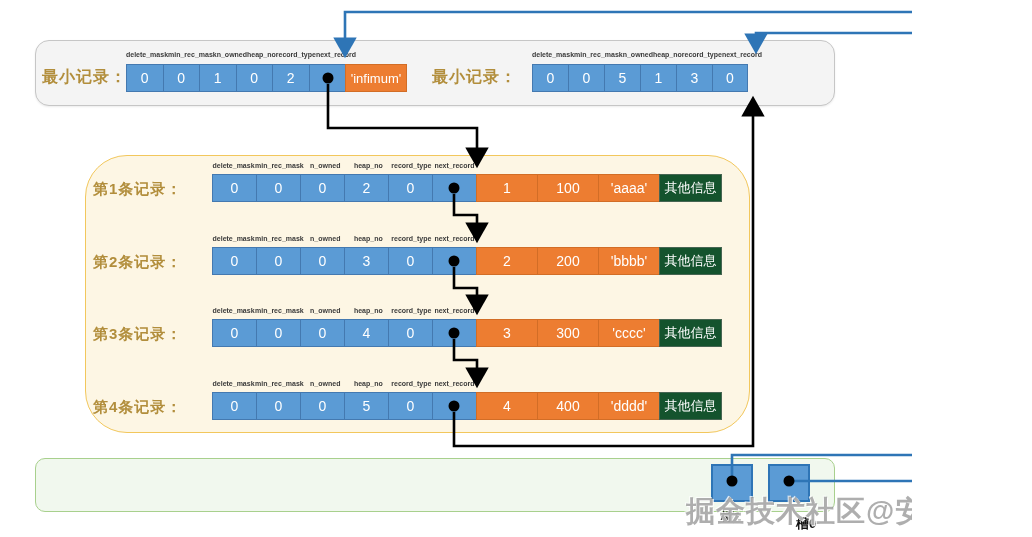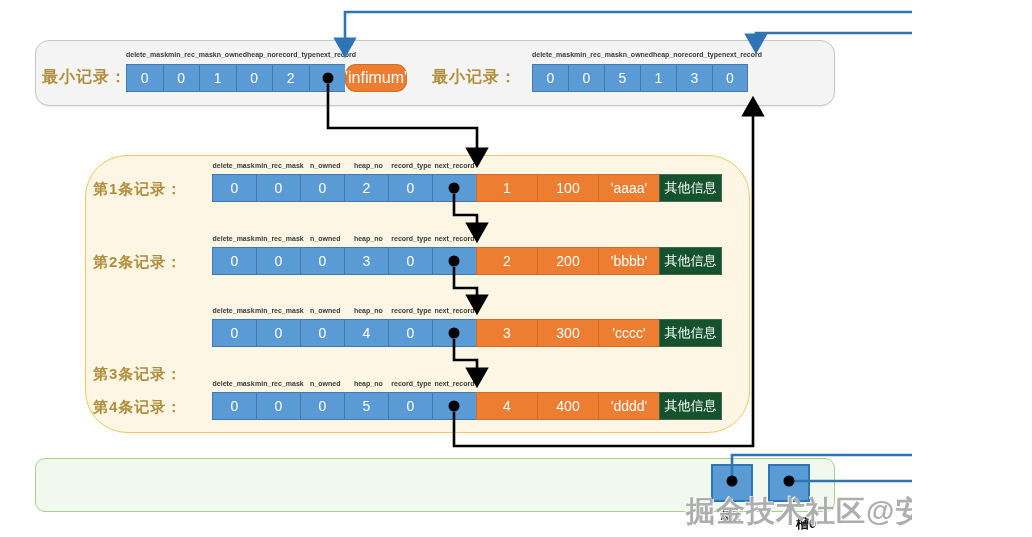--- a/index.html
+++ b/index.html
@@ -23,21 +23,21 @@
 
   
   .cells{position:absolute;display:flex;height:28px;}
   .cell{box-sizing:border-box;height:28px;display:flex;align-items:center;justify-content:center;
         color:#fff;font-size:14px;border:1px solid rgba(40,80,130,.45);border-right:none;}
   .cell:last-child{border-right:1px solid rgba(40,80,130,.45);}
   .cell.blue{background:#5b9bd5;width:44px;}
   .cell.blue.top{width:36.5px;}
   .cell.orange{background:#ed7d31;border-color:rgba(160,80,20,.35);width:61px;}
   .cell.gray{background:#14532d;border-color:rgba(120,120,120,.5);width:63px;font-size:13px;}
-  .cell.tail{font-size:16px;border-radius:11px;}
+  .cell.tail{font-size:13px;}
 
   
   .slot{position:absolute;width:42px;height:38px;background:#5b9bd5;border:2px solid #2e75b6;box-sizing:border-box;}
   .slot-label{position:absolute;font-size:13px;font-weight:bold;color:#111;}
 
   
   .watermark{position:absolute;left:686px;top:492px;font-size:29px;font-weight:bold;
              color:rgba(130,130,130,.65);text-shadow:1px 1px 0 #fff,-1px -1px 0 rgba(255,255,255,.8);
              white-space:nowrap;z-index:30;letter-spacing:1px;}
 
@@ -126,21 +126,21 @@
     <span class="cell blue">0</span>
     <span class="cell blue">3</span>
     <span class="cell blue">0</span>
     <span class="cell blue"></span>
     <span class="cell orange">2</span>
     <span class="cell orange">200</span>
     <span class="cell orange">'bbbb'</span>
     <span class="cell gray">其他信息</span>
   </div>
 
-  <div class="gold-label rec-label" style="left:93px;top:325px;margin-top:40px;">第3条记录：</div>
+  <div class="gold-label rec-label" style="left:93px;top:325px;">第3条记录：</div>
   <div class="hdr-row" style="left:212px;top:307px;width:264px;">
     <span>delete_mask</span>
     <span>min_rec_mask</span>
     <span>n_owned</span>
     <span>heap_no</span>
     <span>record_type</span>
     <span>next_record</span>
   </div>
   <div class="cells" style="left:212px;top:319px;">
     <span class="cell blue">0</span>

